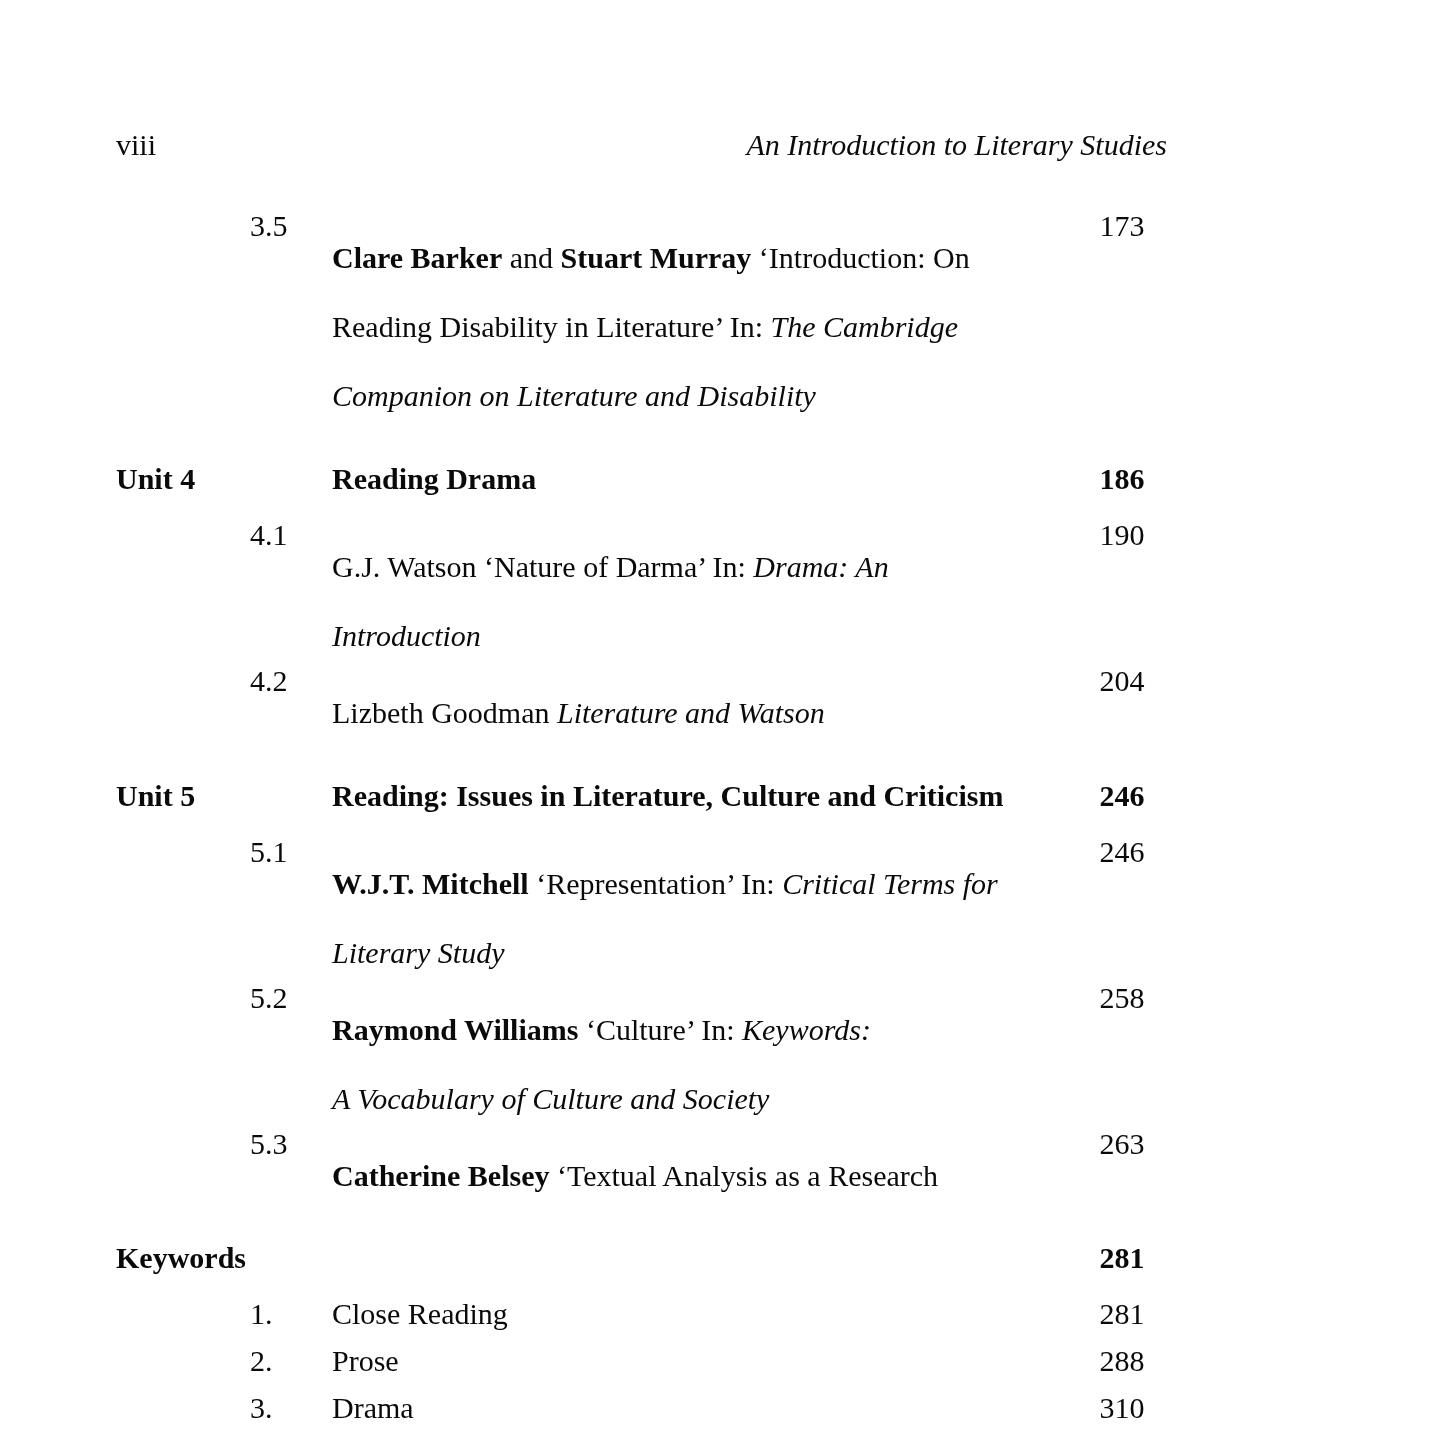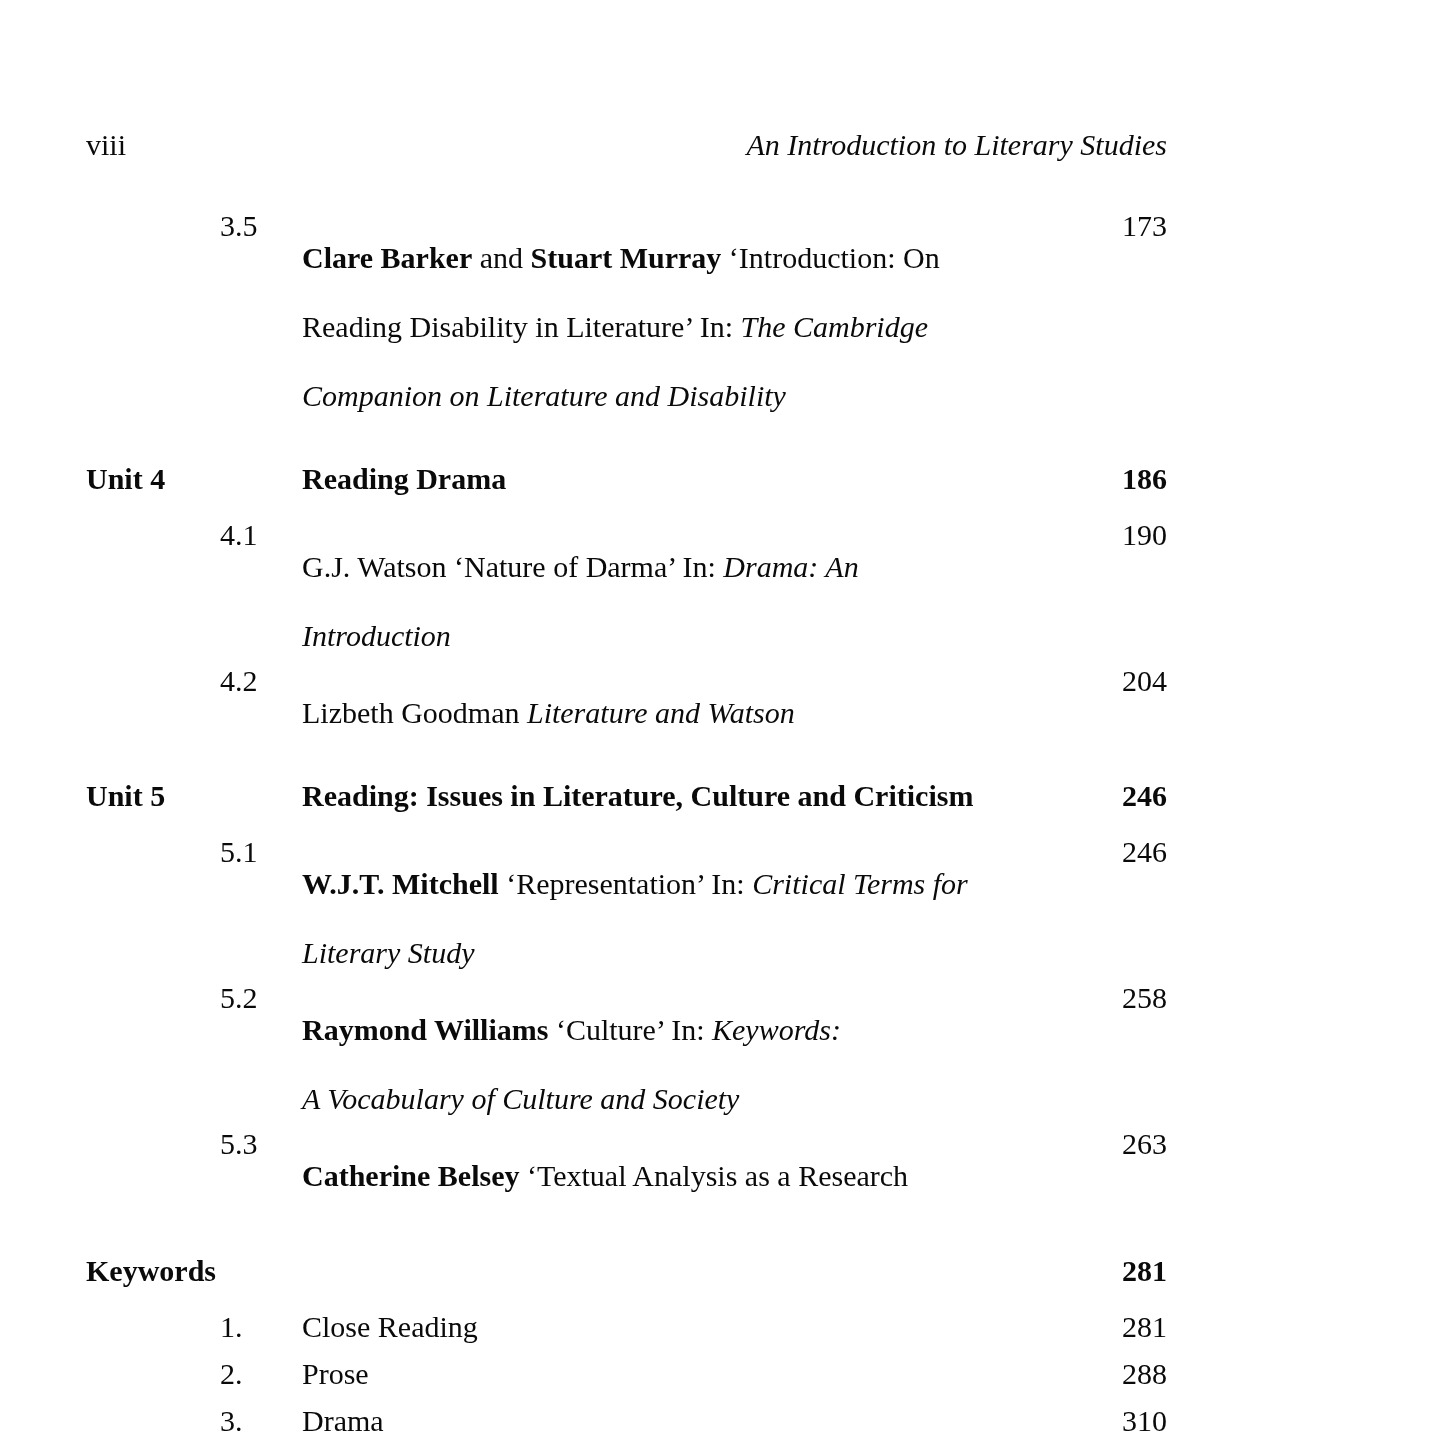--- a/index.html
+++ b/index.html
@@ -13,21 +13,21 @@
     overflow: hidden;
     font-family: "Liberation Serif", "DejaVu Serif", serif;
     color: #0a0a0a;
     font-size: 30px;
     line-height: 37px;
   }
   .page {
     box-sizing: border-box;
     width: 1445px;
     height: 1445px;
-    padding: 126px 278px 0 86px;
+    padding: 126px 278px 0 116px;
     background: #ffffff;
   }
   .running-head {
     display: flex;
     justify-content: space-between;
     align-items: baseline;
     margin-bottom: 44px;
   }
   .running-title {
     font-style: italic;
@@ -39,32 +39,32 @@
     gap: 24px;
   }
   .entry-row {
     margin-bottom: 8px;
   }
   .heading-row {
     font-weight: bold;
     margin: 46px 0 19px 0;
   }
   .keywords-heading-row {
-    margin-top: 58px;
+    margin-top: 45px;
   }
   #toc > .row:first-child {
     margin-top: 0;
   }
   .item-row {
     margin-bottom: 10px;
   }
   .col-unit   { grid-column: 1 / 3; }
   .col-num    { grid-column: 2; }
   .col-text   { grid-column: 3; }
-  .col-page   { grid-column: 4; text-align: right; }
+  .col-page   { grid-column: 4; text-align: center; }
   .col-span13 { grid-column: 1 / 4; }
   .entry-line { display: block; white-space: nowrap; margin-top: 32px; }
   .s-b { font-weight: bold; }
   .s-i { font-style: italic; }
   .s-r { font-weight: normal; font-style: normal; }
 </style>
 </head>
 <body>
 
 <div class="page">

